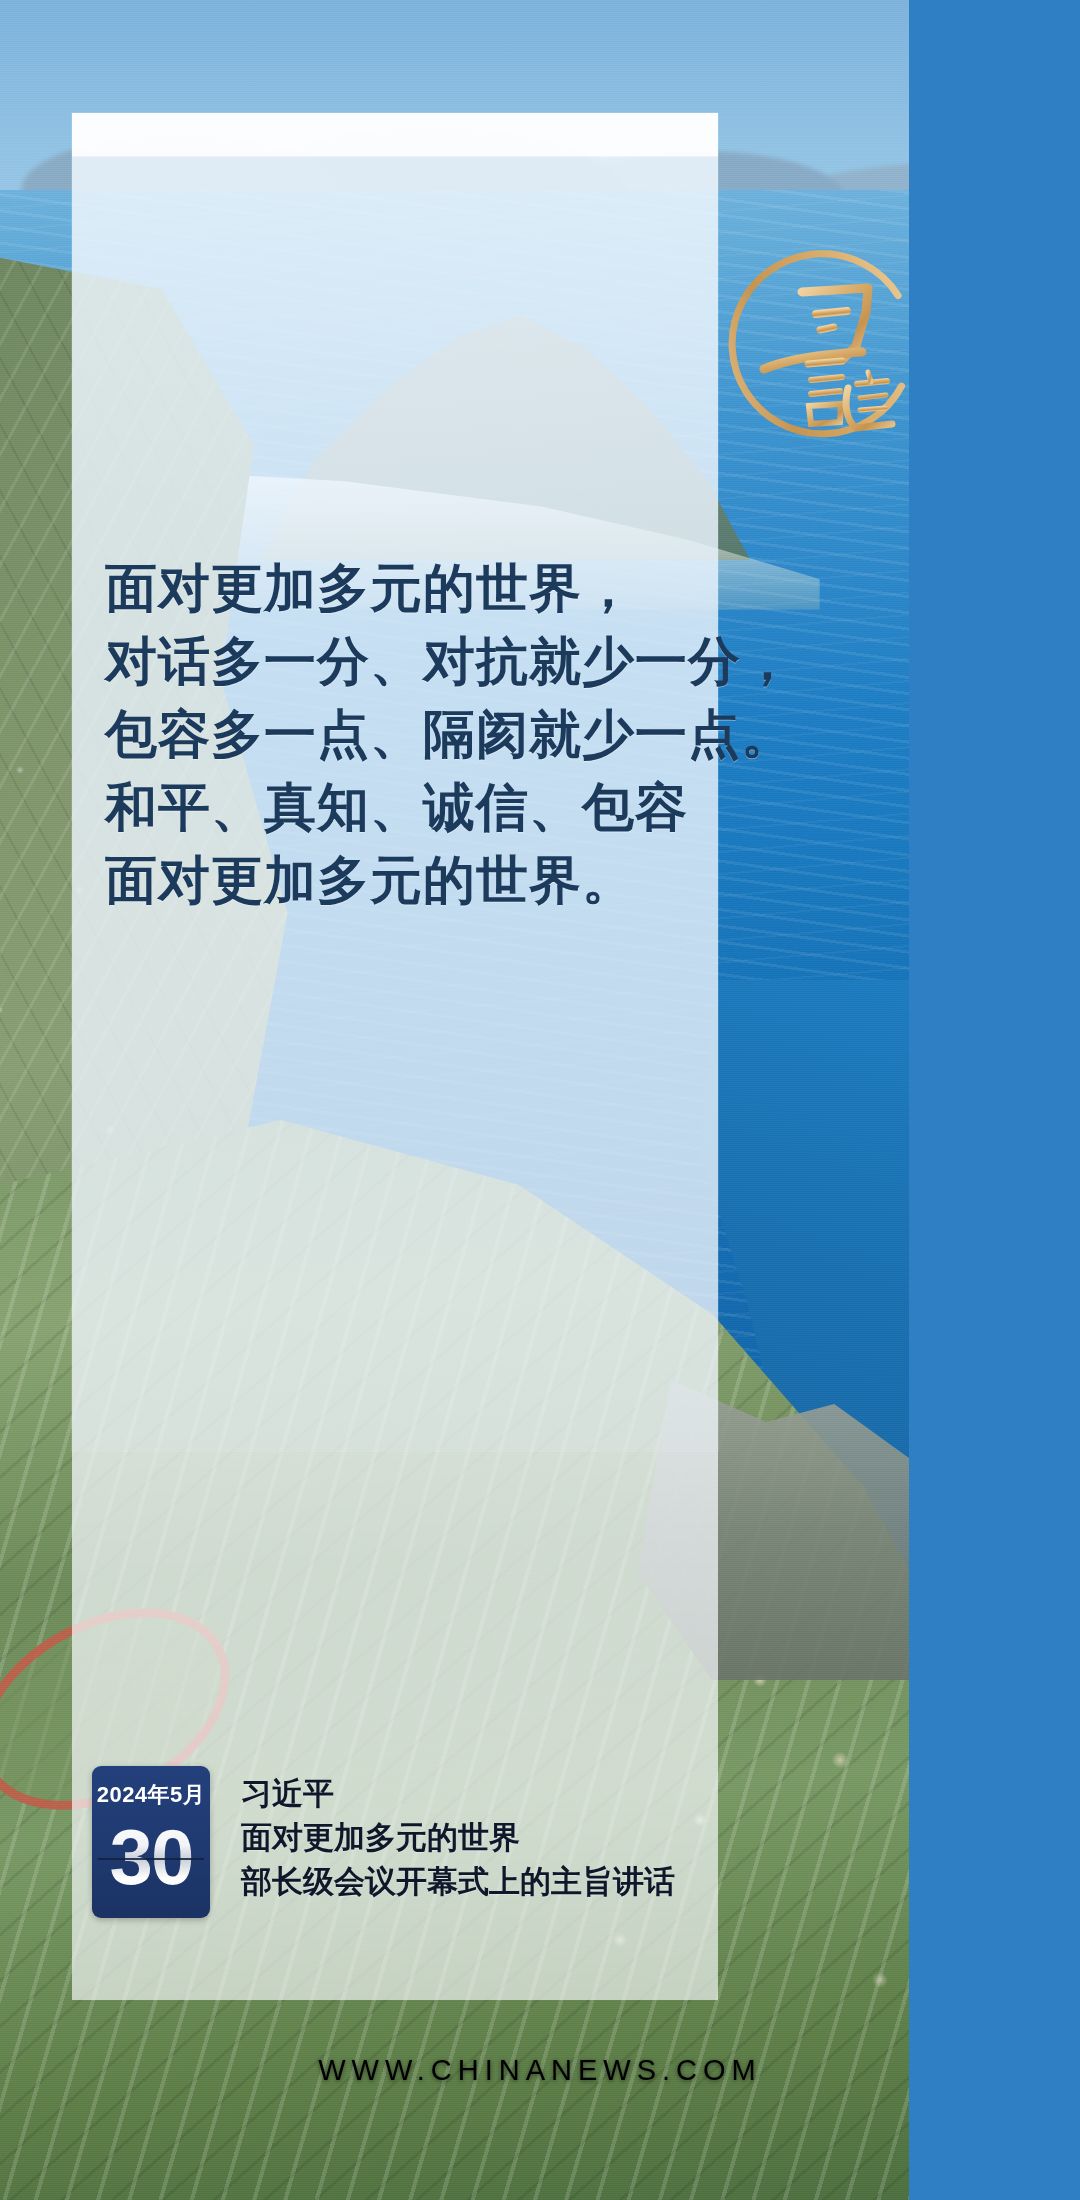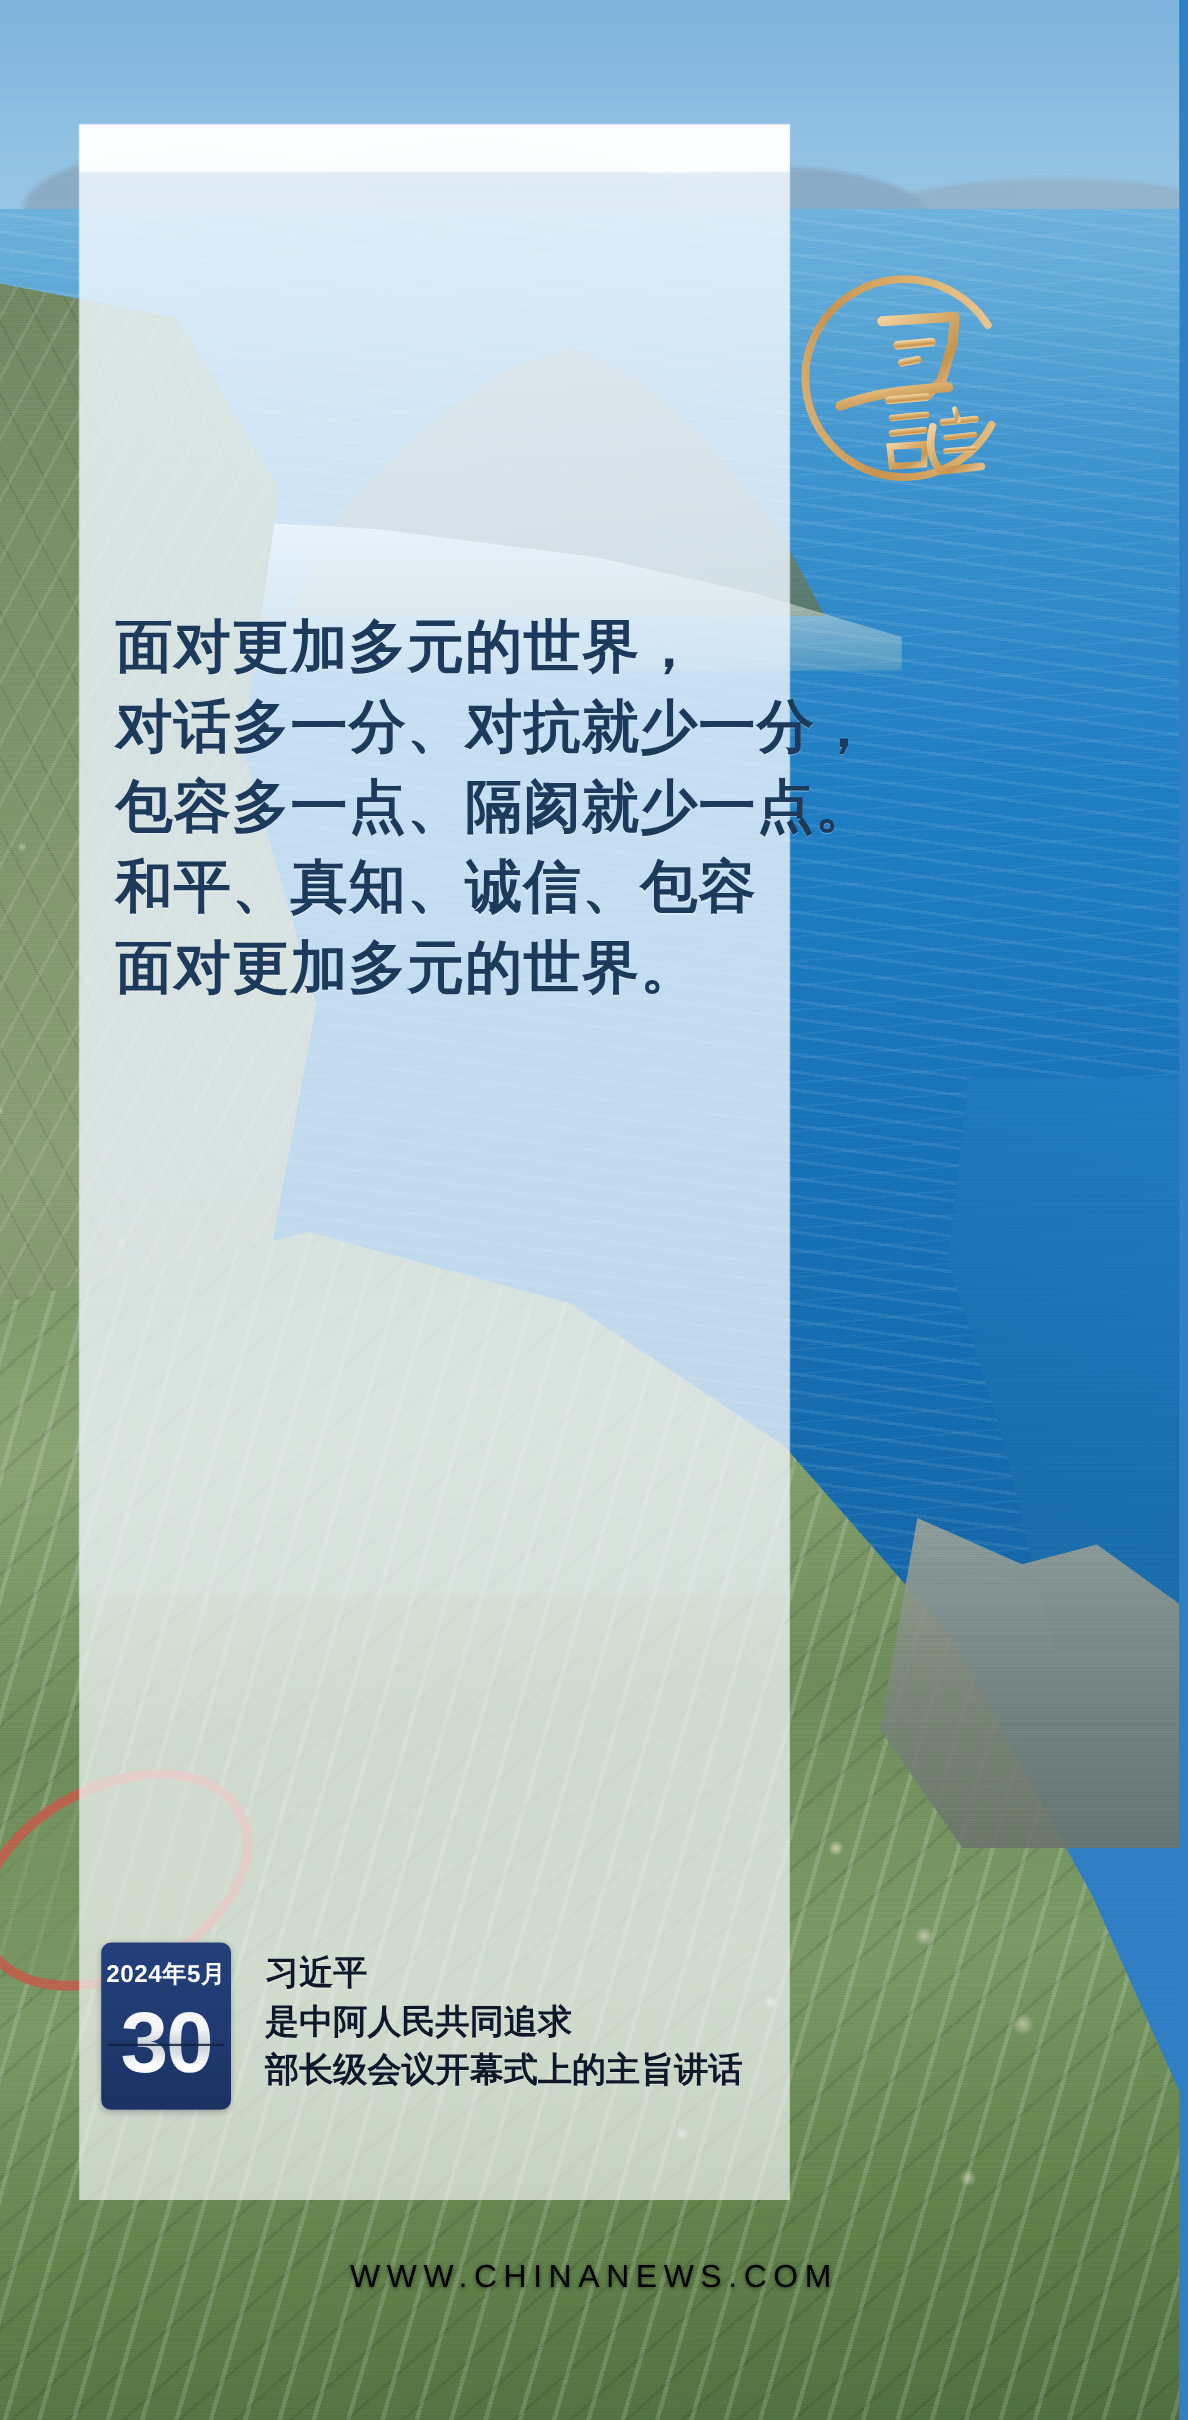--- a/index.html
+++ b/index.html
@@ -1,21 +1,21 @@
 <!DOCTYPE html>
 <html><head>
 <meta charset="utf-8">
 <style>
   html,body{margin:0;padding:0;}
   body{
     width:1080px;height:2200px;overflow:hidden;
     font-family:"Liberation Sans","DejaVu Sans",sans-serif;
     background:#2f7fc4;
   }
-  .poster{position:relative;width:1072px;height:2200px;overflow:hidden;}
+  .poster{position:relative;width:909px;height:2200px;overflow:hidden;}
 
   
   .bg{position:absolute;inset:0;overflow:hidden;}
   .bg-sky{
     position:absolute;left:0;top:0;width:1080px;height:330px;
     background:linear-gradient(180deg,#7fb4dd 0%,#93c3e4 45%,#a9d0e9 100%);
   }
   .bg-hills{
     position:absolute;left:0;top:40px;width:1080px;height:170px;
     background:
@@ -260,21 +260,21 @@
   </div>
 
   <div class="credit">
     <div class="datebox">
       <div class="dmonth">2024年5月</div>
       <div class="dday">30</div>
       <div class="dsplit"></div>
     </div>
     <div class="attrib">
       <span class="ln">习近平</span>
-      <span class="ln">是中阿人民共同追求</span>
+      <span class="ln">面对更加多元的世界</span>
       <span class="ln">部长级会议开幕式上的主旨讲话</span>
     </div>
   </div>
 
   <div class="watermark">
     <div class="wm-url">WWW.CHINANEWS.COM</div>
   </div>
 
 </div>
 

